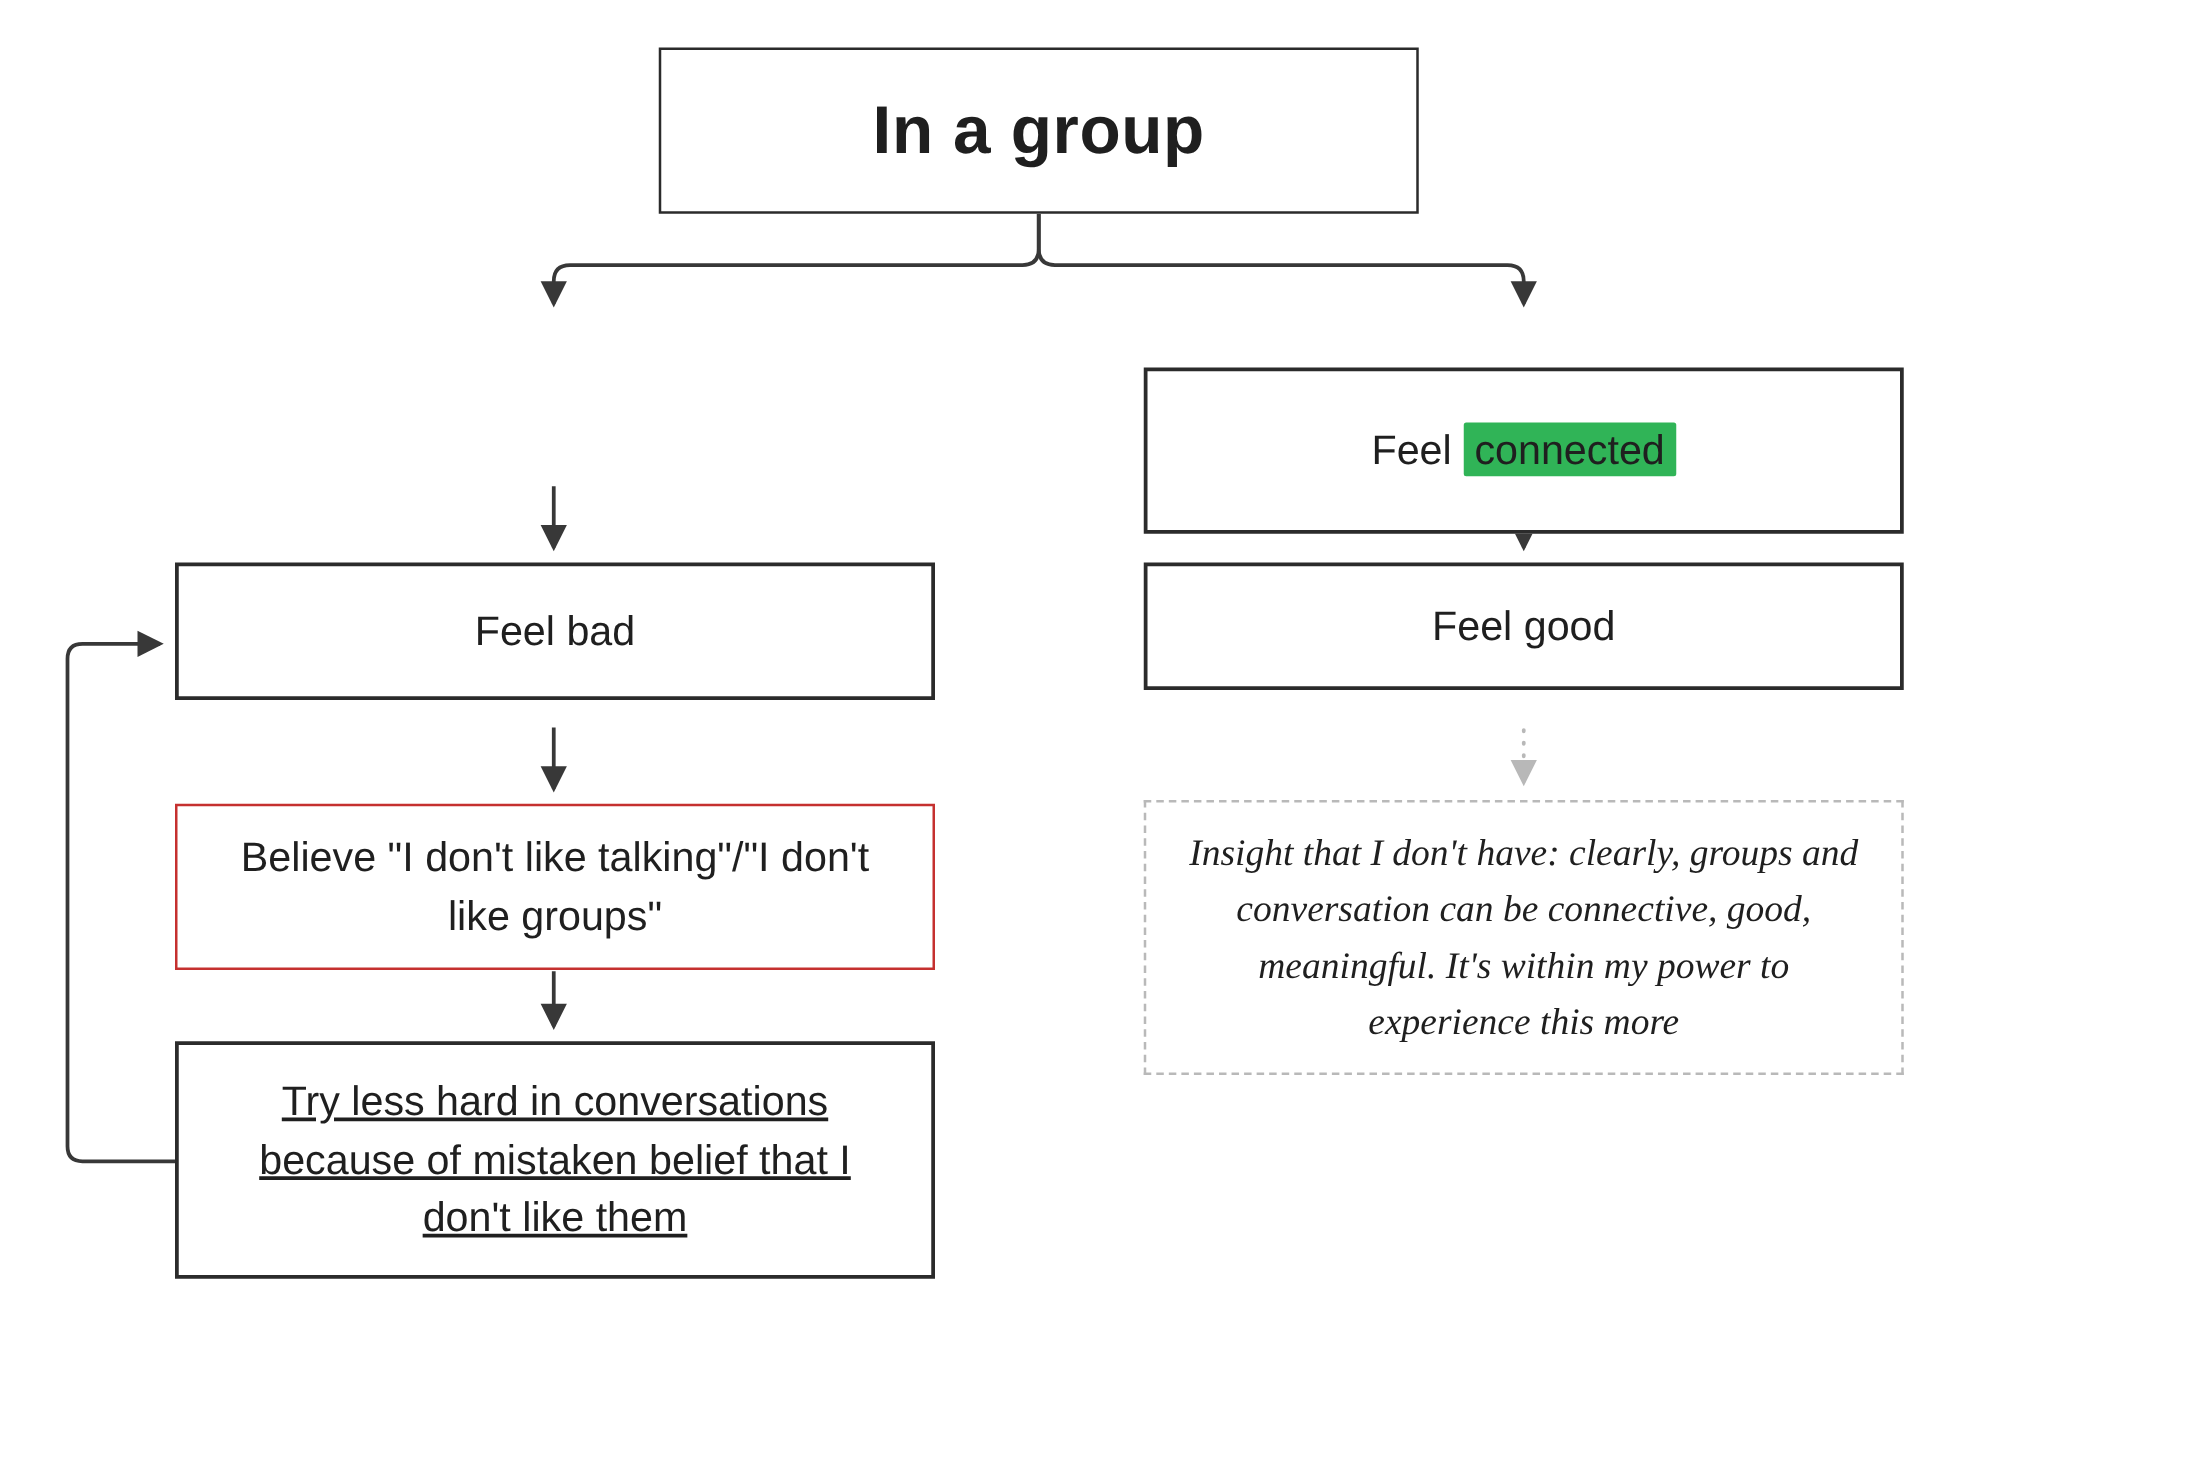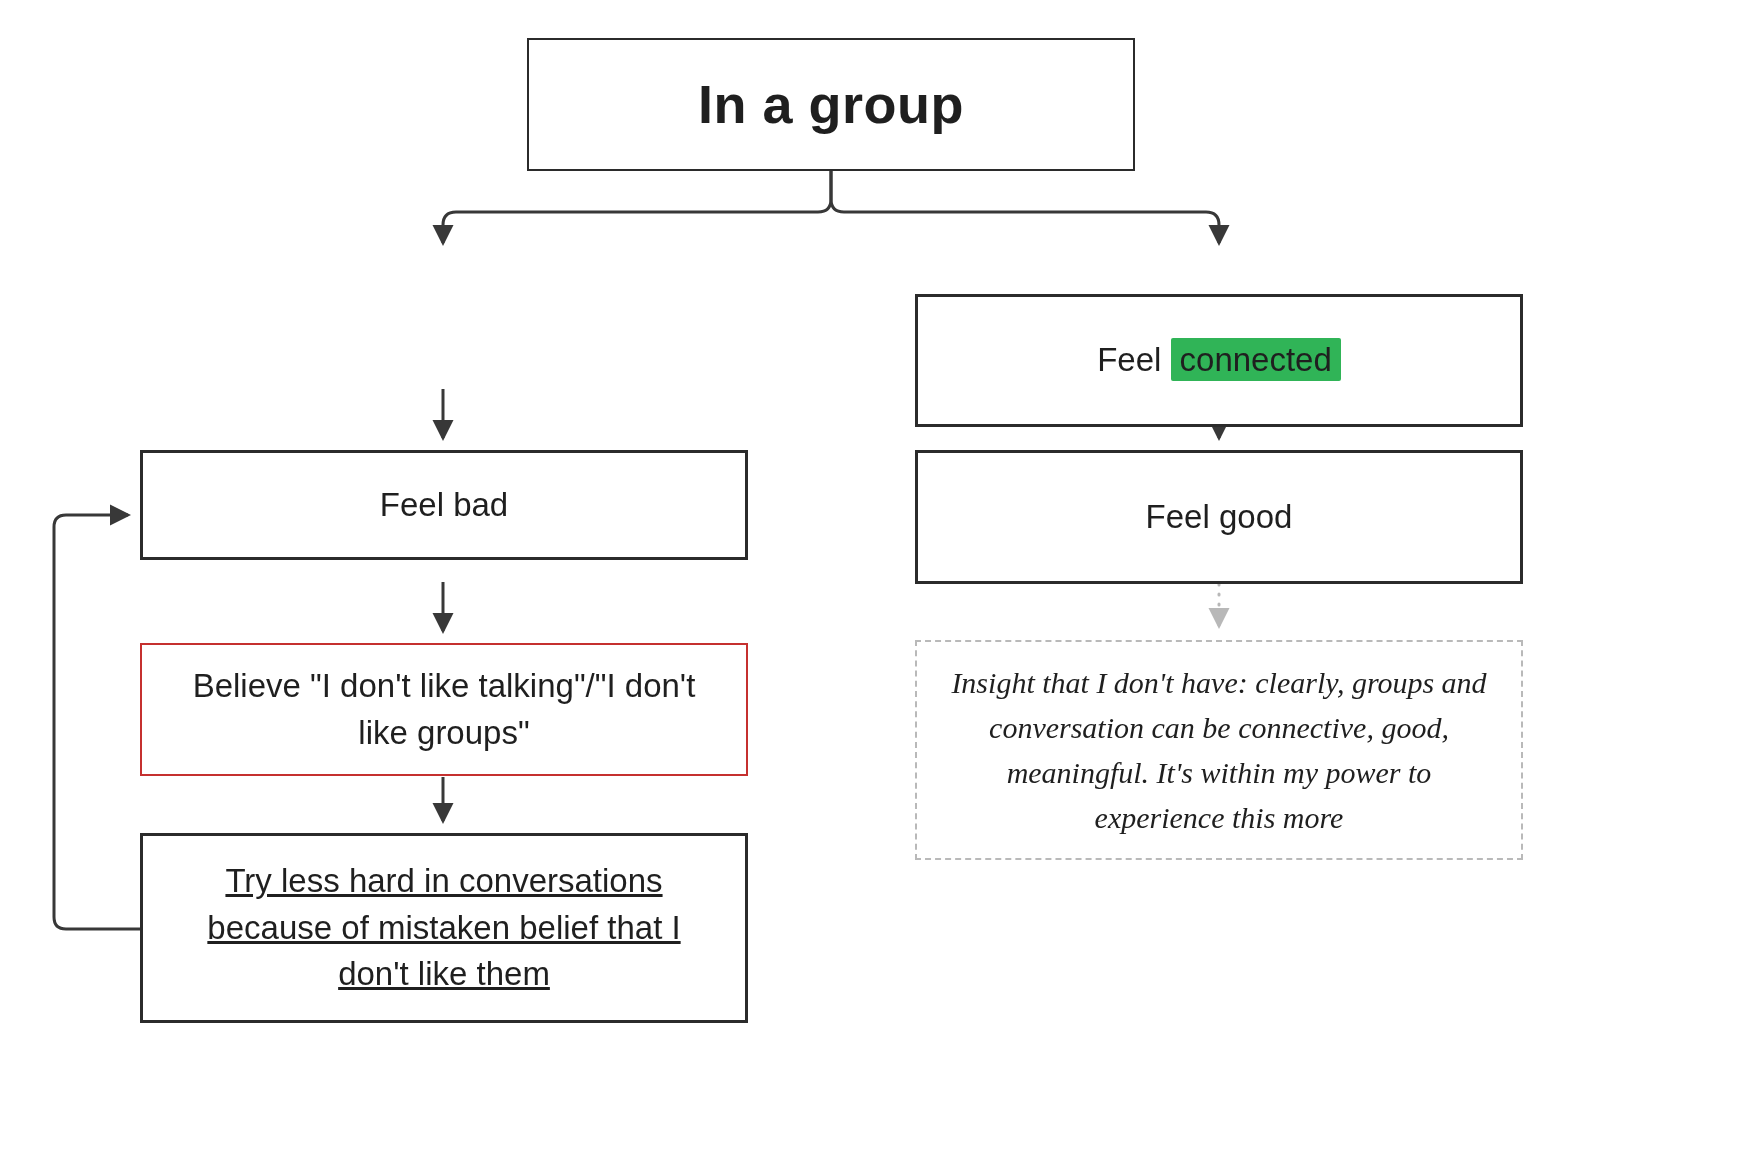--- a/index.html
+++ b/index.html
@@ -62,21 +62,21 @@
     border-radius: 2px;
   }
   .hl--red   { background: var(--highlight-red, #f25f5f); }
   .hl--green { background: var(--highlight-green, #30b457); }
 
   
   .pos-title        { left: 527px; top: 38px;  width: 608px; height: 133px; }
   .pos-disconnected { left: 140px; top: 255px; width: 608px; height: 133px; }
   .pos-connected    { left: 915px; top: 255px; width: 608px; height: 133px; margin-top: 39px; }
   .pos-feelbad      { left: 140px; top: 450px; width: 608px; height: 110px; }
-  .pos-feelgood     { left: 915px; top: 450px; width: 608px; height: 134px; }
+  .pos-feelgood     { left: 915px; top: 450px; width: 608px; height: 102px; }
   .pos-believe      { left: 140px; top: 643px; width: 608px; height: 133px; }
   .pos-tryless      { left: 140px; top: 833px; width: 608px; height: 190px; text-decoration: underline; }
   .pos-insight      { left: 915px; top: 640px; width: 608px; height: 220px; }
 </style>
 </head>
 <body>
 
 <div class="canvas">
 
   <svg class="connectors" width="1756" height="1168" viewBox="0 0 1756 1168" fill="none" xmlns="http://www.w3.org/2000/svg">

